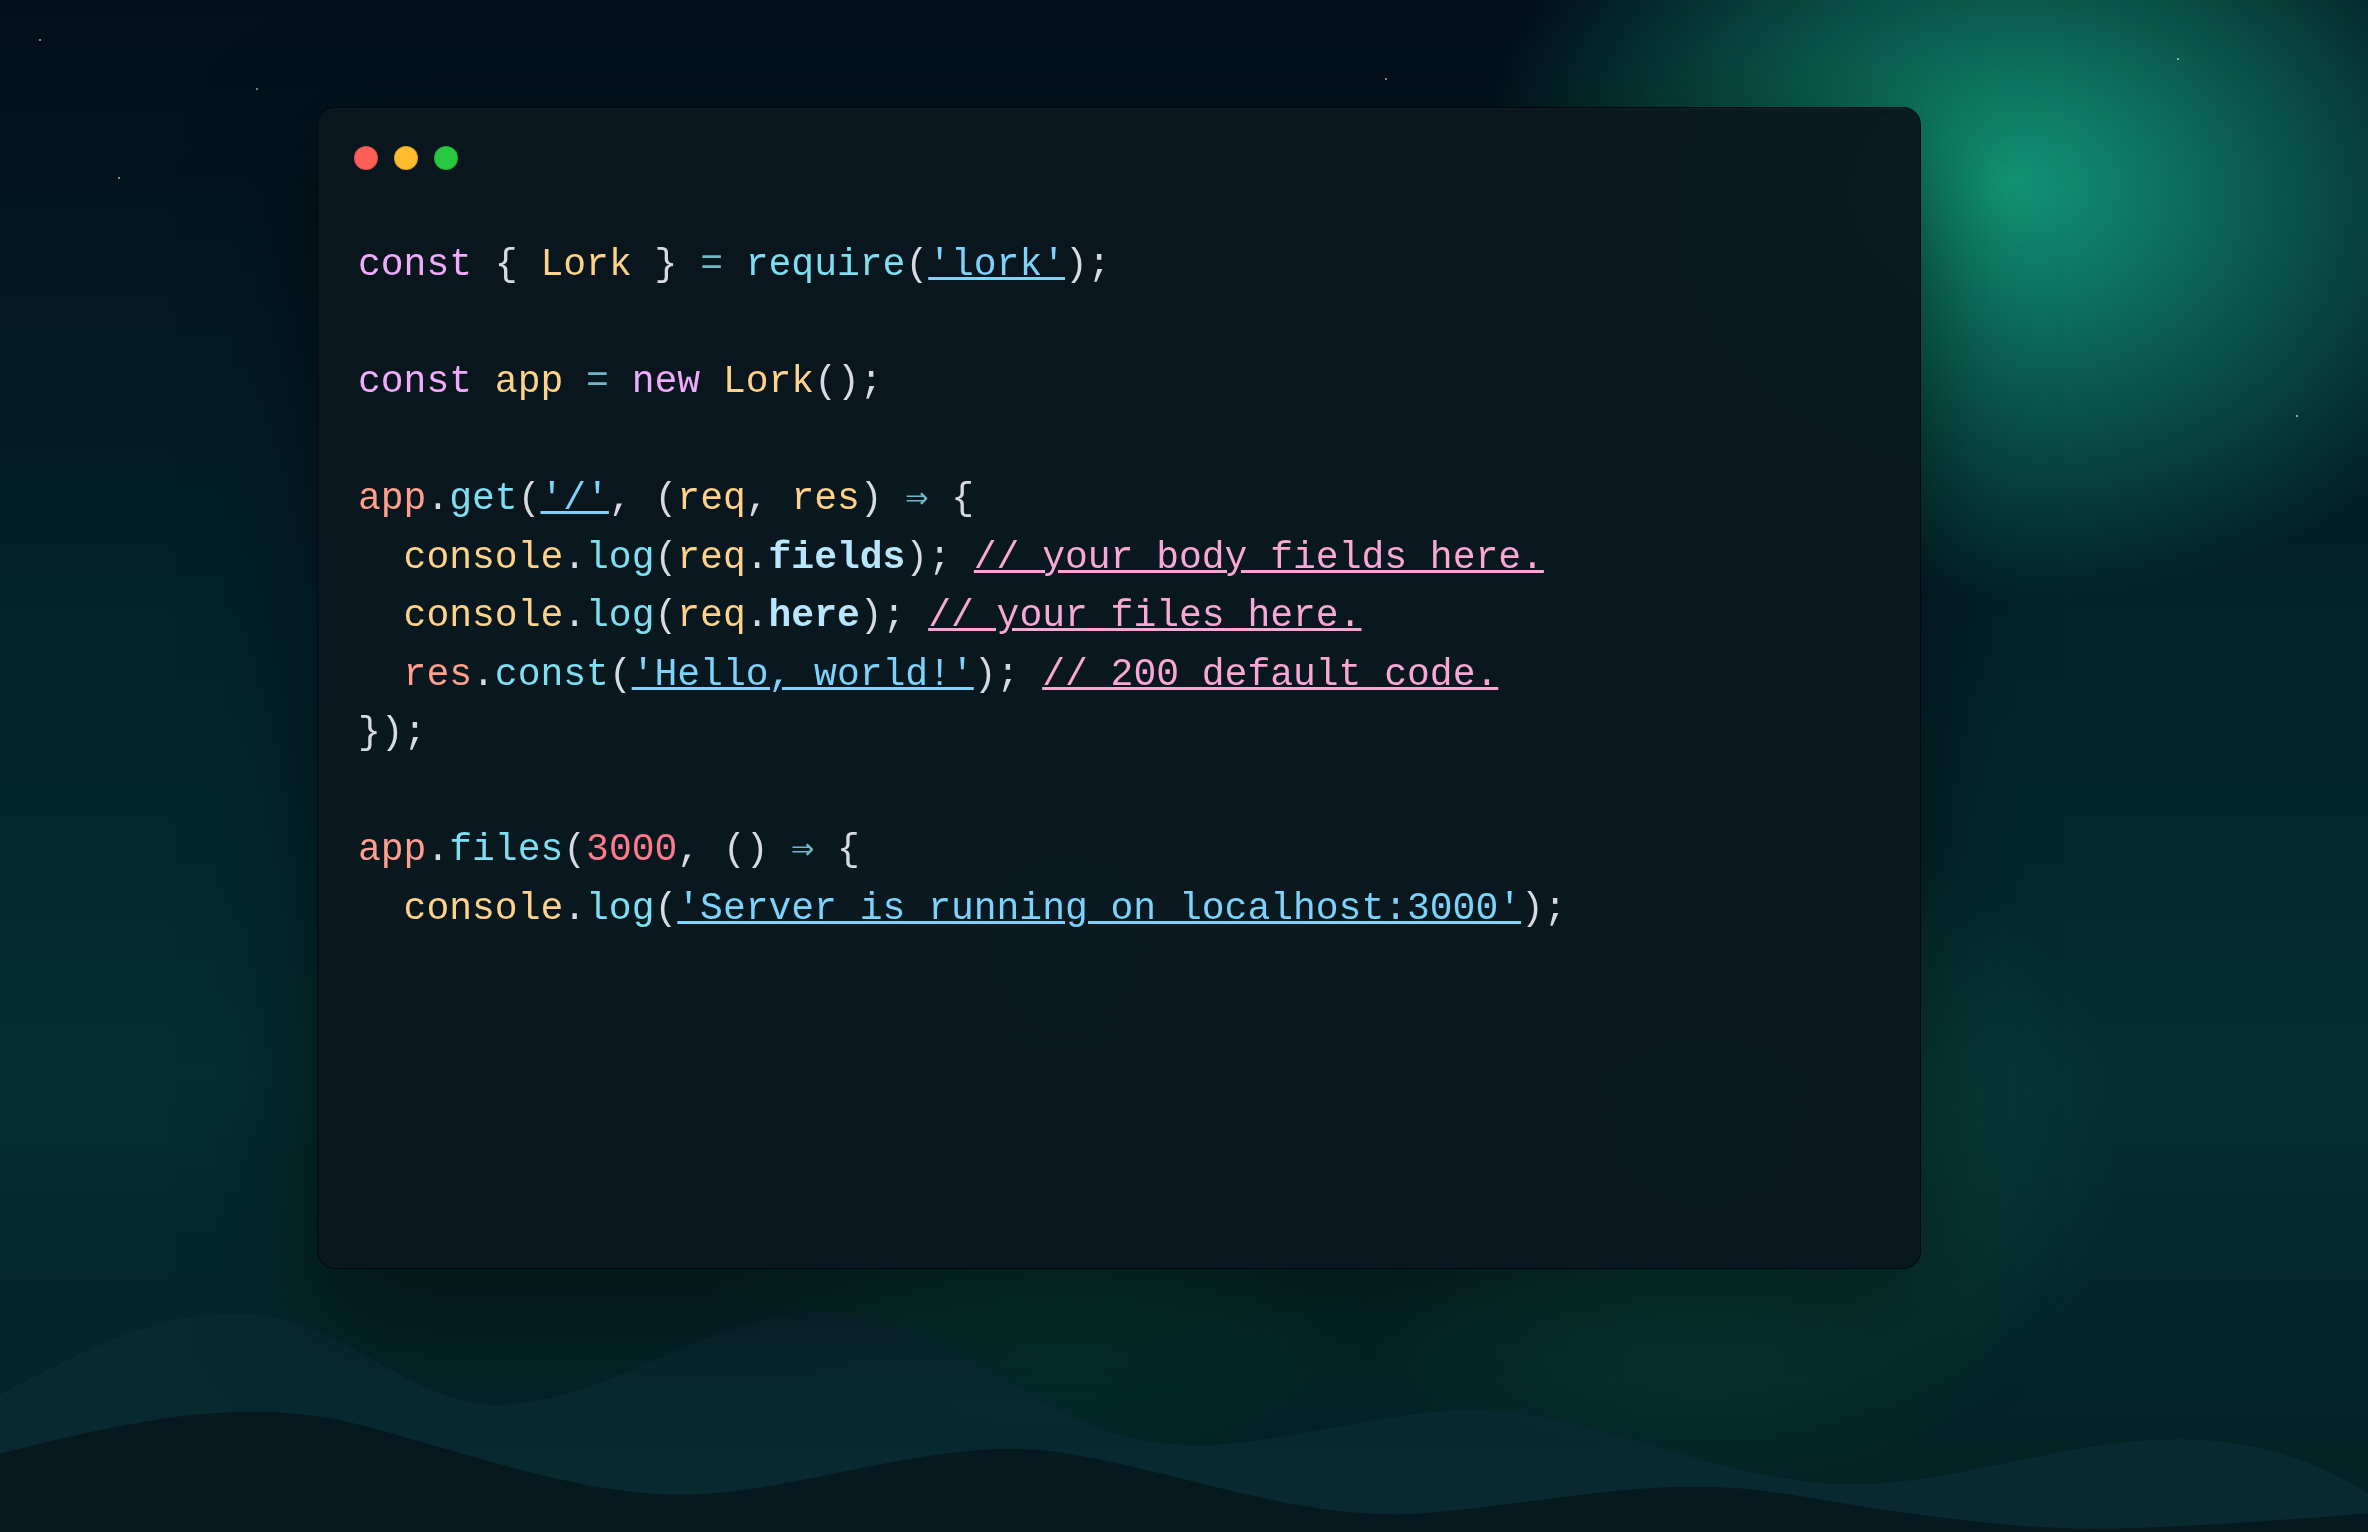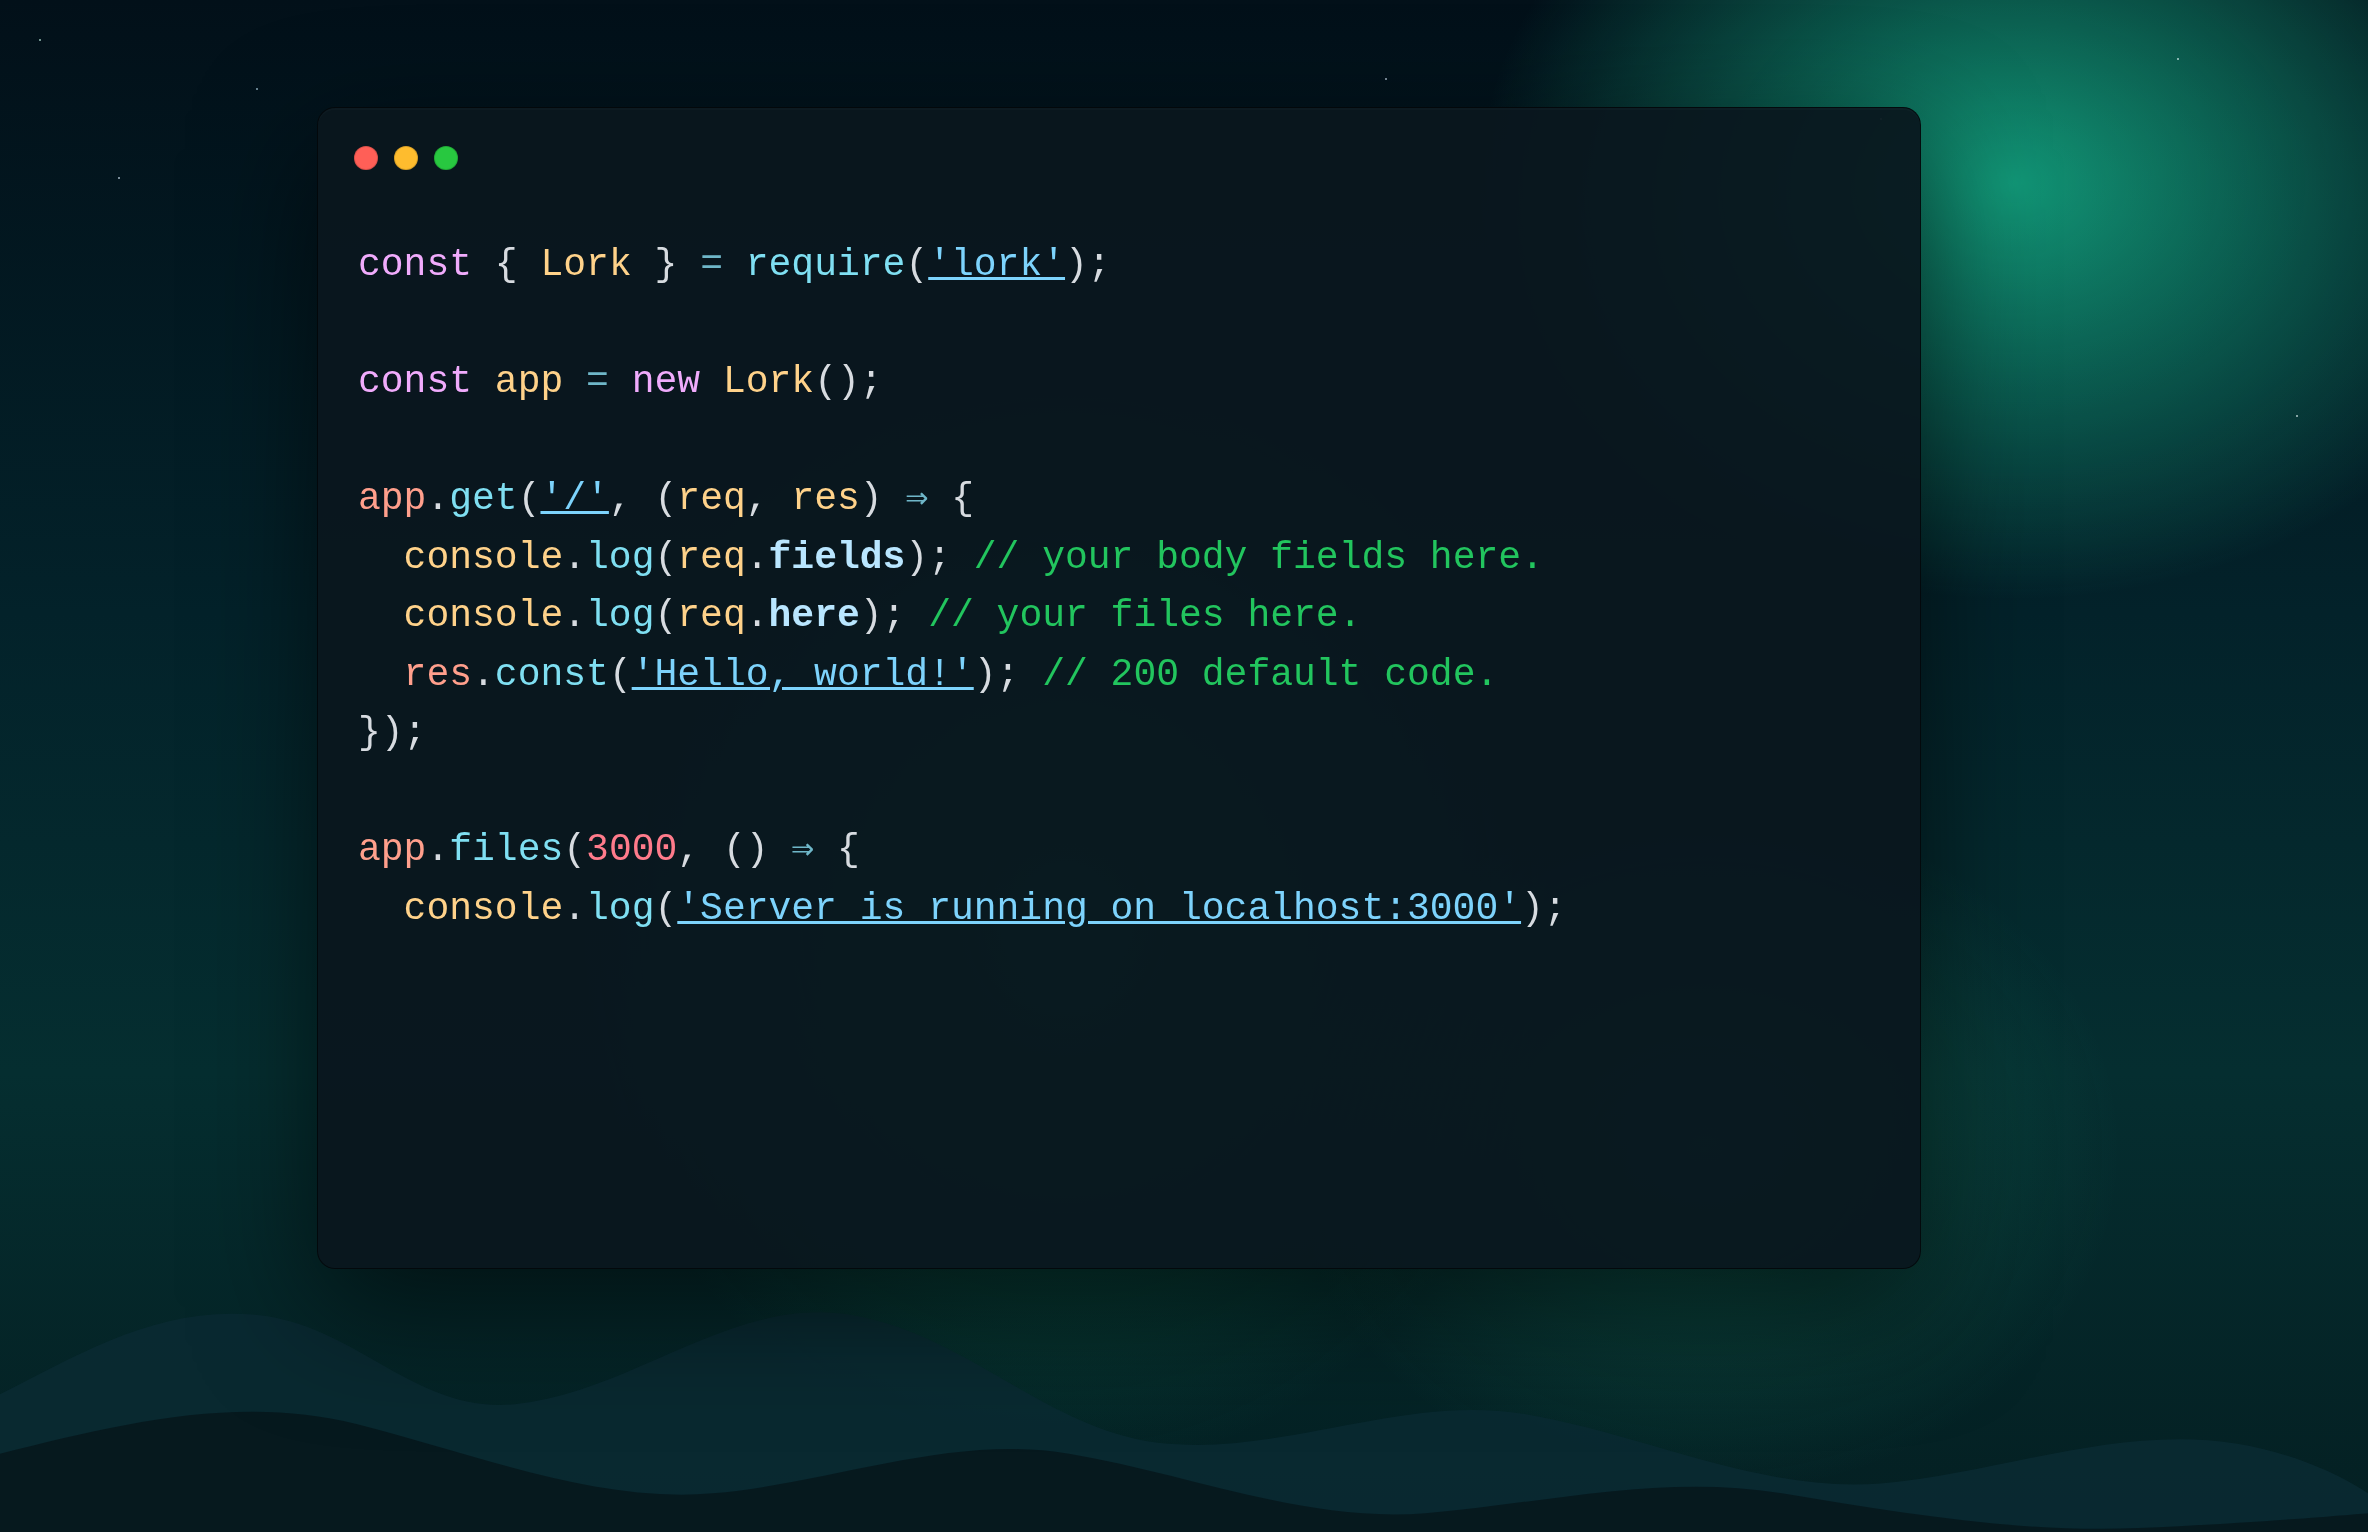--- a/index.html
+++ b/index.html
@@ -79,21 +79,21 @@
     color: #d7dbe0;
     font-variant-ligatures: none;
   }
 
   .t-kw   { color: #f0abfc; }  
   .t-id   { color: #ffd28a; }  
   .t-fn   { color: #7fdff2; }  
   .t-str  { color: #7dd3fc; text-decoration: underline; }  
   .t-num  { color: #ff7b8b; margin-top: 30px; }  
   .t-pun  { color: #d7dbe0; }  
-  .t-cmt  { color: #22c55e; }  
+  .t-cmt  { color: #f9a8d4; text-decoration: underline; }  
   .t-op   { color: #6fb7c9; }  
   .t-prop { color: #b9e6ff; font-weight: bold; }  
   .t-obj  { color: #ff9f8c; }  
 </style>
 </head>
 <body>
 
 <div class="stars"></div>
 
 <svg class="mountain" viewBox="0 0 2392 340" preserveAspectRatio="none">

